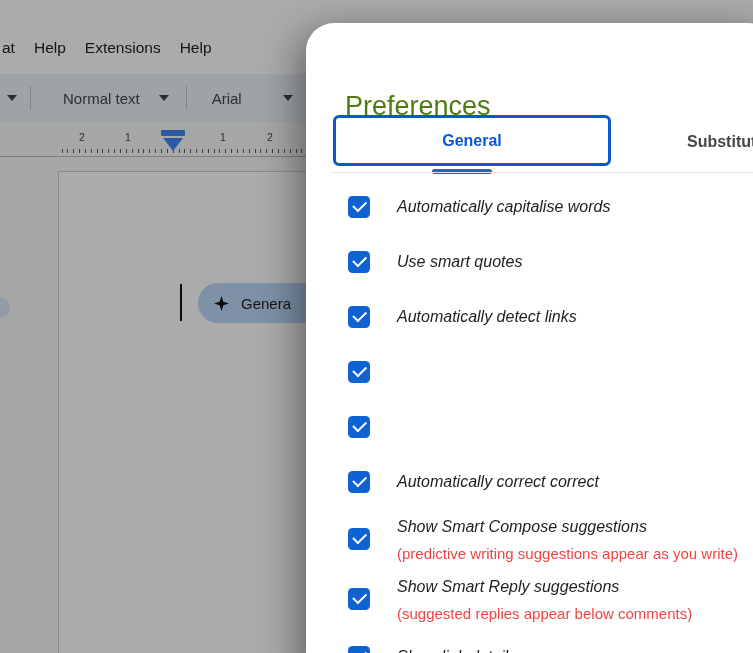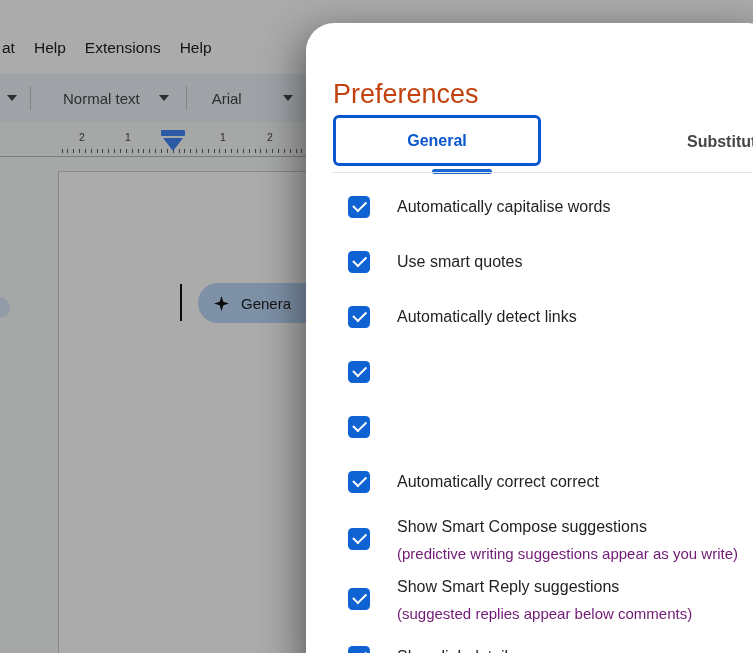--- a/index.html
+++ b/index.html
@@ -42,40 +42,40 @@
   .chip .chip-label{margin-left:11px;font-size:15px;color:#1f1f1f;}
   .chip svg{margin-left:15px;flex:none;}
   .edge-bubble{position:absolute;left:-11px;top:175px;width:21px;height:21px;
     border-radius:50%;background:#dde8fb;}
   
   .scrim{position:absolute;inset:0;background:rgba(0,0,0,0.33);z-index:5;}
   
   .dialog{position:absolute;left:306px;top:23px;width:470px;height:660px;
     background:#fff;border-radius:28px;box-shadow:-6px 10px 40px rgba(0,0,0,0.45);z-index:10;}
   .dlg-title{position:absolute;left:27px;top:56px;font-size:27px;font-weight:normal;
-    color:#c2410c;margin:0;}
-  .tab-general{position:absolute;left:27px;top:92px;width:208px;height:51px;
+    color:#4d7c0f;margin:12px;}
+  .tab-general{position:absolute;left:27px;top:92px;width:278px;height:51px;
     box-sizing:border-box;border:3px solid var(--accent-blue,#0b57d0);border-radius:6px;
     display:flex;align-items:center;justify-content:center;
     font-size:16px;font-weight:600;color:var(--accent-blue,#0b57d0);cursor:pointer;}
   .tab-substitutions{position:absolute;left:381px;top:110px;font-size:16px;font-weight:600;
     color:#444746;white-space:nowrap;cursor:pointer;}
   .tab-indicator{position:absolute;left:126px;top:146px;width:60px;height:5px;
     border-radius:4px;background:var(--tab-indicator,#1967d2);}
   .dlg-divider{position:absolute;left:26px;right:0;top:149px;height:1px;background:#e4e5e6;}
   .options{position:absolute;left:0;right:0;top:150px;padding-top:6px;}
   .opt-row{display:flex;align-items:center;height:55px;}
   .opt-row.two{height:60px;}
   .cb{width:22px;height:22px;margin-left:42px;border-radius:4.5px;
     background:var(--checkbox-blue,#0f62d2);position:relative;flex:none;cursor:pointer;}
   .cb::after{content:'';position:absolute;left:4.5px;top:5px;width:11px;height:5.5px;
     border-left:2.6px solid #fff;border-bottom:2.6px solid #fff;transform:rotate(-45deg);}
   .lbl-wrap{margin-left:27px;}
-  .lbl{font-size:16px;color:#1f1f1f;line-height:25px;white-space:nowrap;}
-  .sub{font-size:15px;color:#701a75;line-height:22px;margin-top:4px;white-space:nowrap;}
+  .lbl{font-size:16px;color:#1f1f1f;line-height:25px;white-space:nowrap;font-style:italic;}
+  .sub{font-size:15px;color:#ef4444;line-height:22px;margin-top:4px;white-space:nowrap;}
 </style>
 </head>
 <body>
 
 <div class="docs-bg">
   <div class="menubar">
     <div class="menu-items" id="menu-items">
         <span class="menu-item">at</span>
         <span class="menu-item">Help</span>
         <span class="menu-item">Extensions</span>

